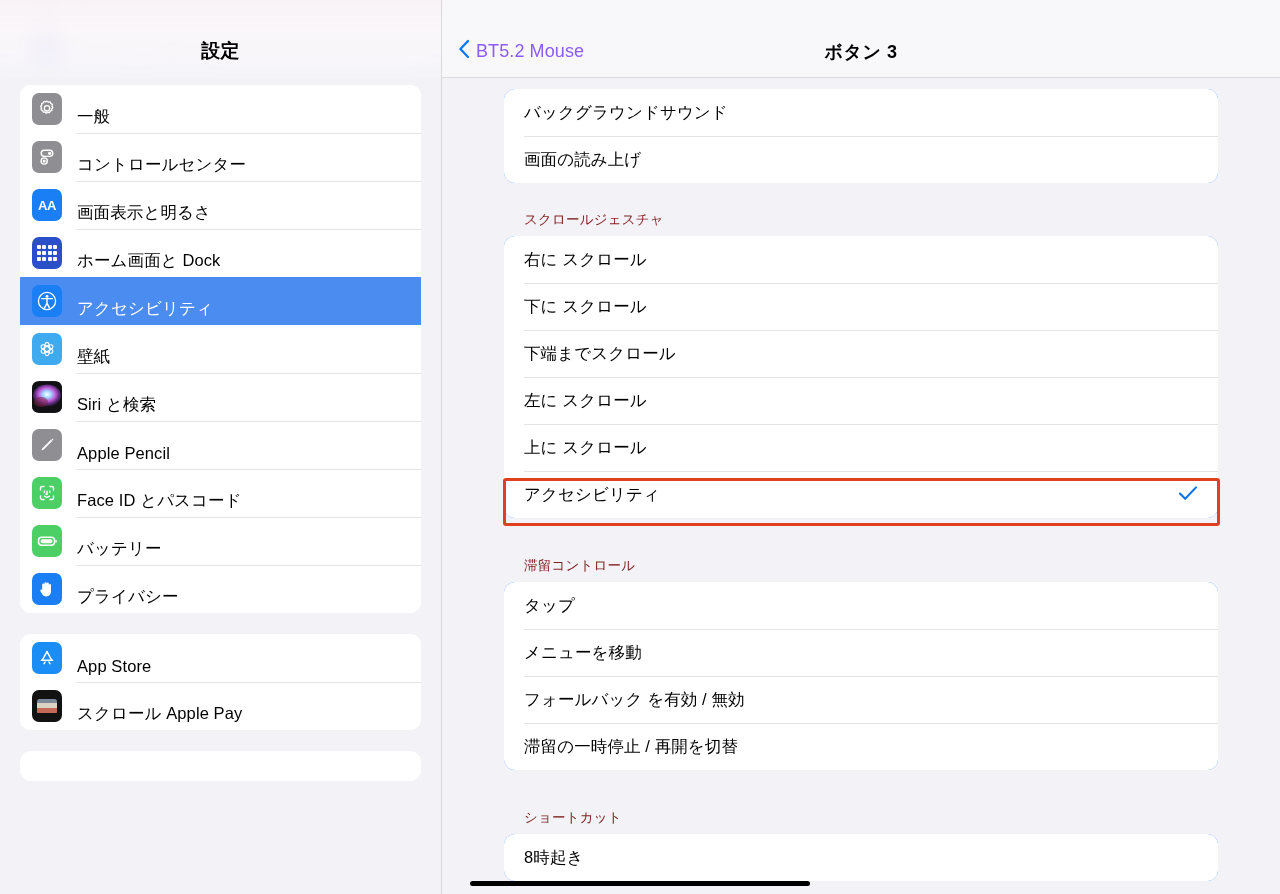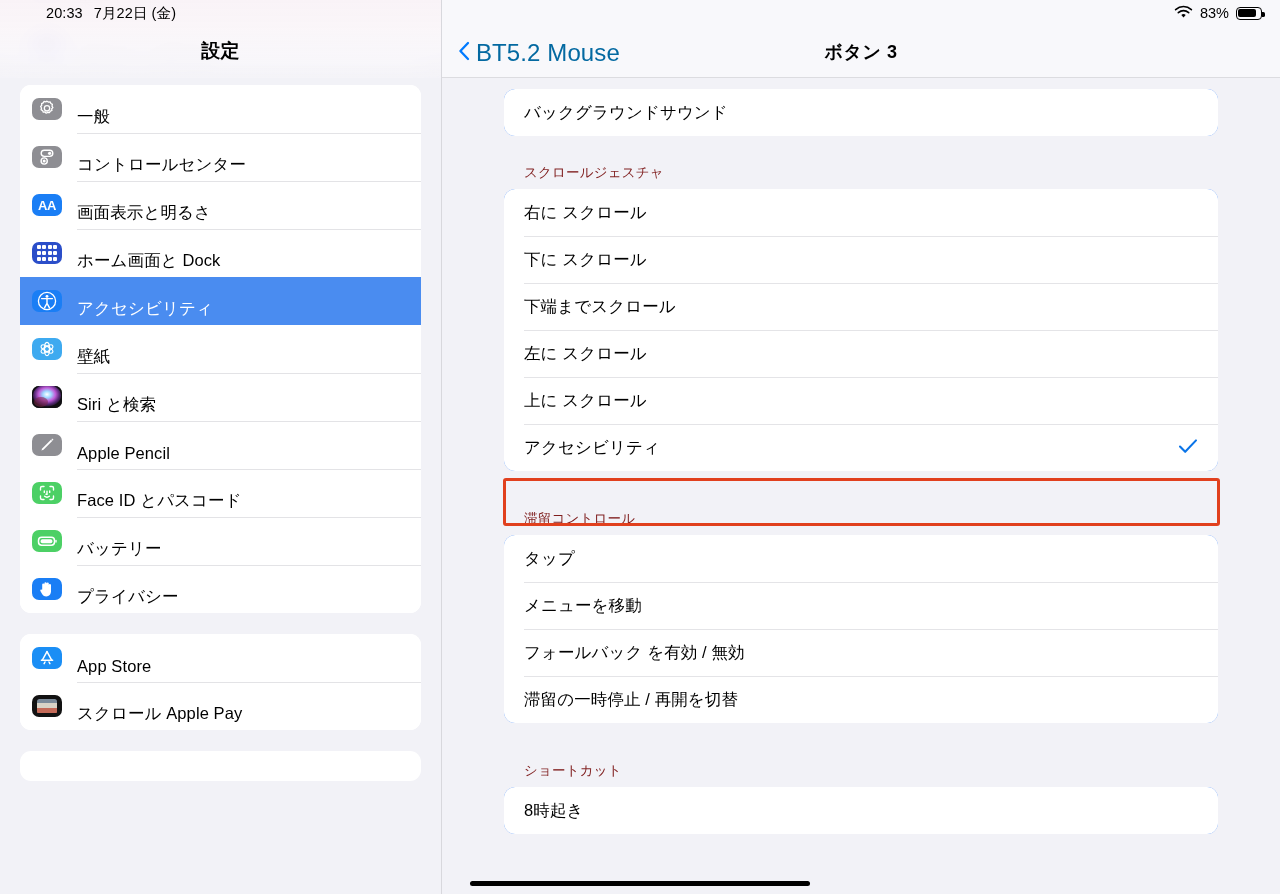--- a/index.html
+++ b/index.html
@@ -123,21 +123,21 @@
     font-size: 16.5px;
     color: #000;
     letter-spacing: .1px;
     white-space: nowrap;
     margin-top: 16px;
   }
   .side-row.selected .side-label { color: #ffffff; }
 
   
   .ic {
-    width: 30px; height: 22px;
+    width: 30px; height: 32px;
     border-radius: 7px;
     flex: 0 0 30px;
     display: flex; align-items: center; justify-content: center;
     position: relative;
     overflow: hidden;
   }
   .ic svg { display: block; }
   .ic-focus     { background: #5856d6; }
   .ic-screentime{ background: #5856d6; }
   .ic-general   { background: #8e8e93; }
@@ -185,22 +185,22 @@
     z-index: 20;
   }
   .nav-back {
     position: absolute;
     top: 39px; left: 16px;
     display: flex; align-items: center; gap: 6px;
     z-index: 25;
     cursor: pointer;
   }
   .nav-back-label {
-    font-size: 24px;
-    color: #0369a1;
+    font-size: 18px;
+    color: #8b5cf6;
     letter-spacing: .1px;
   }
   .detail-title {
     position: absolute;
     top: 40px; left: 0; right: 0;
     text-align: center;
     font-size: 18px;
     font-weight: 700;
     color: #000;
     z-index: 25;
@@ -478,20 +478,23 @@
 
   <div class="detail">
 
     <div class="detail-scroll">
 
       <div style="height:78px;"></div>
       <div class="card" style="margin-top:11px;">
         <div class="card-row">
           <span class="card-row-label">バックグラウンドサウンド</span>
         </div>
+        <div class="card-row">
+          <span class="card-row-label">画面の読み上げ</span>
+        </div>
       </div>
 
       <div class="spacer-28"></div>
       <div class="sect-header">スクロールジェスチャ</div>
       <div class="card">
         <div class="card-row">
           <span class="card-row-label">右に スクロール</span>
         </div>
         <div class="card-row">
           <span class="card-row-label">下に スクロール</span>
@@ -549,37 +552,16 @@
           <path d="M10 2L2.4 10 10 18" fill="none" stroke="#007aff" stroke-width="2.3" stroke-linecap="round" stroke-linejoin="round"></path>
         </svg>
       </span>
       <span class="nav-back-label">BT5.2 Mouse</span>
     </div>
     <div class="detail-title">ボタン 3</div>
 
     <div class="annot-box" style="left:61px; top:478px; width:717px; height:48px;"></div>
   </div>
 
-  <div class="statusbar">
-    <div class="status-left">
-      <span>20:33</span>
-      <span>7月22日 (金)</span>
-    </div>
-    <div class="status-right">
-      <span class="wifi-icon">
-        <svg width="19" height="14" viewBox="0 0 19 14">
-          <g fill="none" stroke="#000" stroke-width="1.6" stroke-linecap="round">
-            <path d="M1.6 4.6C4 2.5 6.6 1.5 9.5 1.5s5.5 1 7.9 3.1"></path>
-            <path d="M4.3 7.7c1.6-1.4 3.3-2.1 5.2-2.1s3.6.7 5.2 2.1"></path>
-          </g>
-          <path d="M9.5 12.6l2.2-2.6a3.3 3.3 0 0 0-4.4 0z" fill="#000"></path>
-        </svg>
-      </span>
-      <span>83%</span>
-      <span class="battery">
-        <span class="battery-fill" id="battery-fill" style="width: 83%;"></span>
-      </span>
-    </div>
-  </div>
 
   <div class="home-indicator"></div>
 
 </div>
 
 </body></html>

